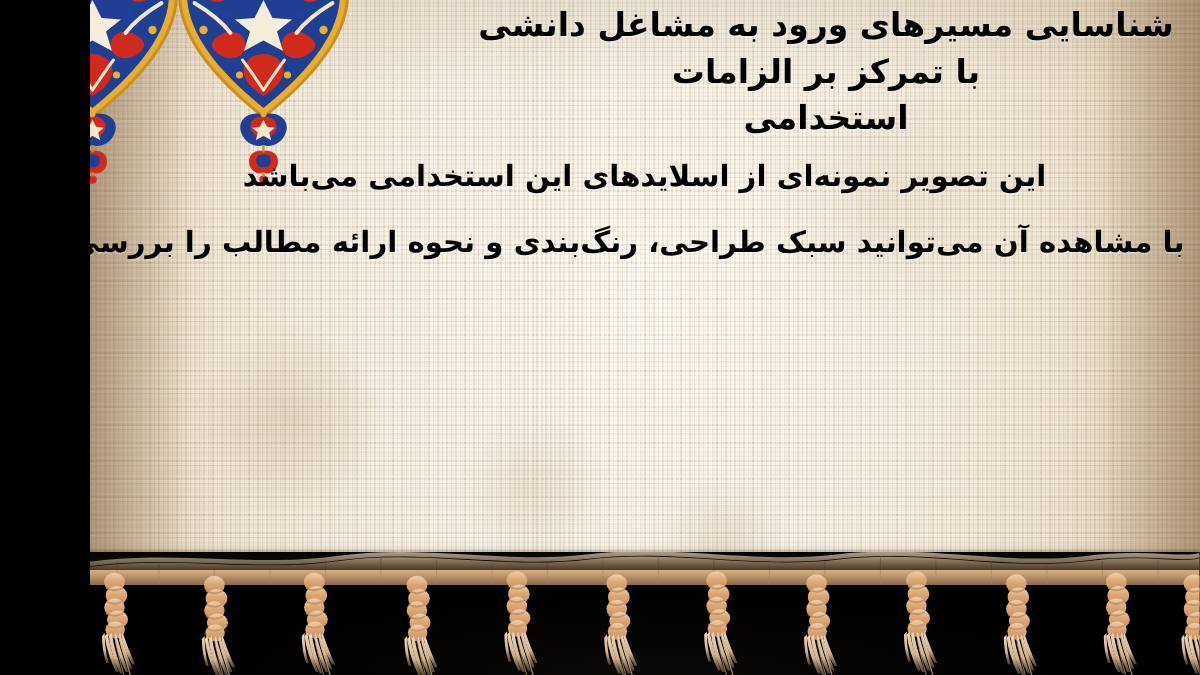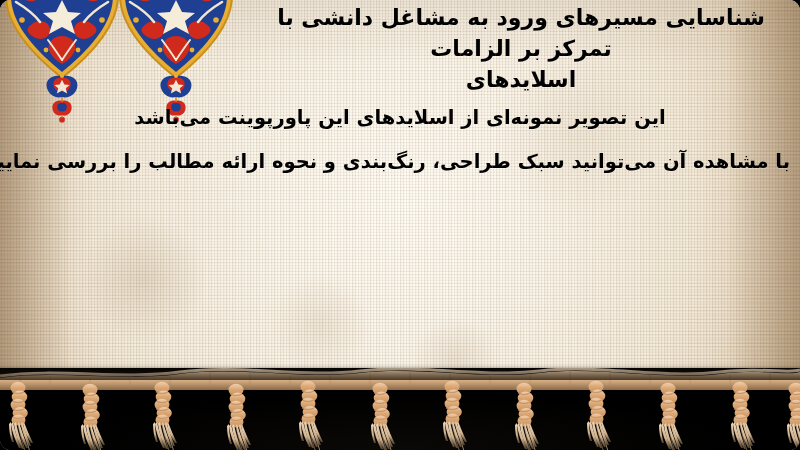--- a/index.html
+++ b/index.html
@@ -3,27 +3,26 @@
 <meta charset="utf-8">
 <title>Persian Carpet Slide</title>
 <style>
   html, body {
     margin: 0;
     padding: 0;
     background: #000;
   }
   #slide {
     position: relative;
-    width: 800px;
+    width: 740px;
     height: 450px;
     overflow: hidden;
     background: #3b82f6;
     font-family: "DejaVu Sans", "Liberation Sans", sans-serif;
     direction: rtl;
-    border-radius: 11px;
   }
 
   
   .bg-base {
     position: absolute;
     inset: 0;
     background:
       radial-gradient(ellipse 78% 120% at 50% 45%,
           rgba(255,252,244,0.95) 0%,
           rgba(246,238,223,0.55) 48%,
@@ -231,25 +230,25 @@
       </g>
       <g transform="translate(176,118) scale(0.95)">
         <use href="#pendant"></use>
       </g>
     </svg>
   </div>
 
   <div class="text-layer">
     <div class="slide-title">
       <div>شناسایی مسیرهای ورود به مشاغل دانشی با تمرکز بر الزامات</div>
-      <div>اسلایدهای</div>
+      <div>استخدامی</div>
     </div>
 
     <div class="body-block">
-      <p class="body-line l1">این تصویر نمونه‌ای از اسلایدهای این پاورپوینت می‌باشد</p>
+      <p class="body-line l1">این تصویر نمونه‌ای از اسلایدهای این استخدامی می‌باشد</p>
       <p class="body-line l2">با مشاهده آن می‌توانید سبک طراحی، رنگ‌بندی و نحوه ارائه مطالب را بررسی نمایید</p>
     </div>
   </div>
 
   <div class="fringe">
     <div class="fringe-black"></div>
     <svg viewBox="0 0 800 94" preserveAspectRatio="none" xmlns="http://www.w3.org/2000/svg">
       <defs>
         <linearGradient id="cordg" x1="0" y1="0" x2="0" y2="1">
           <stop offset="0%" stop-color="#f0cfae"></stop>

